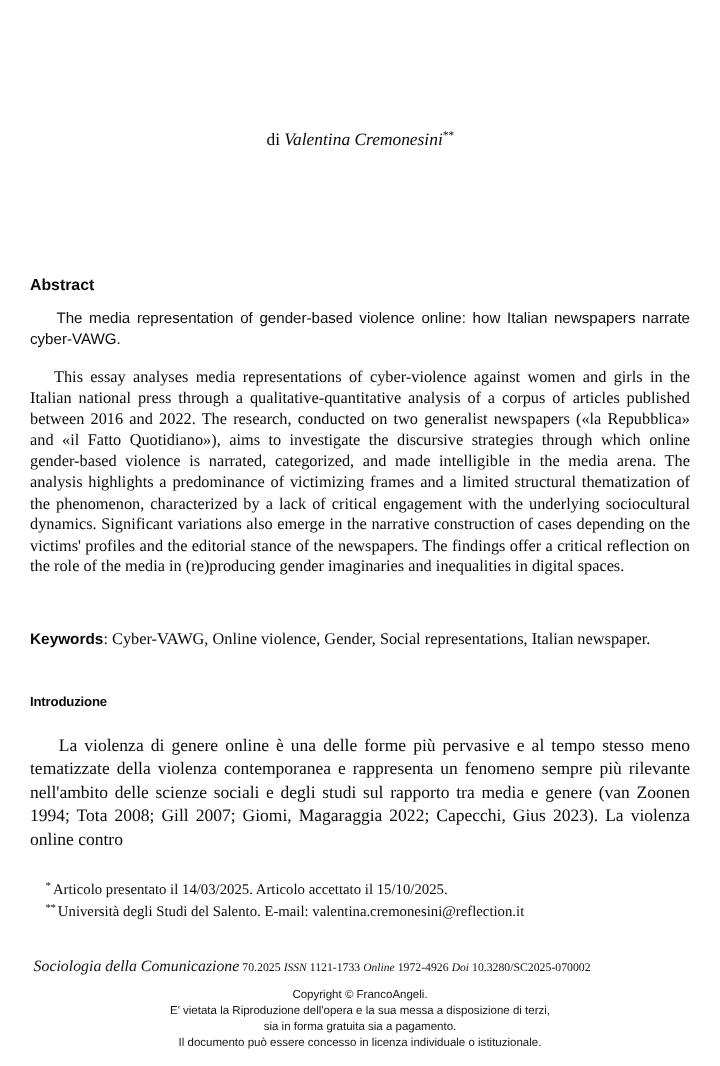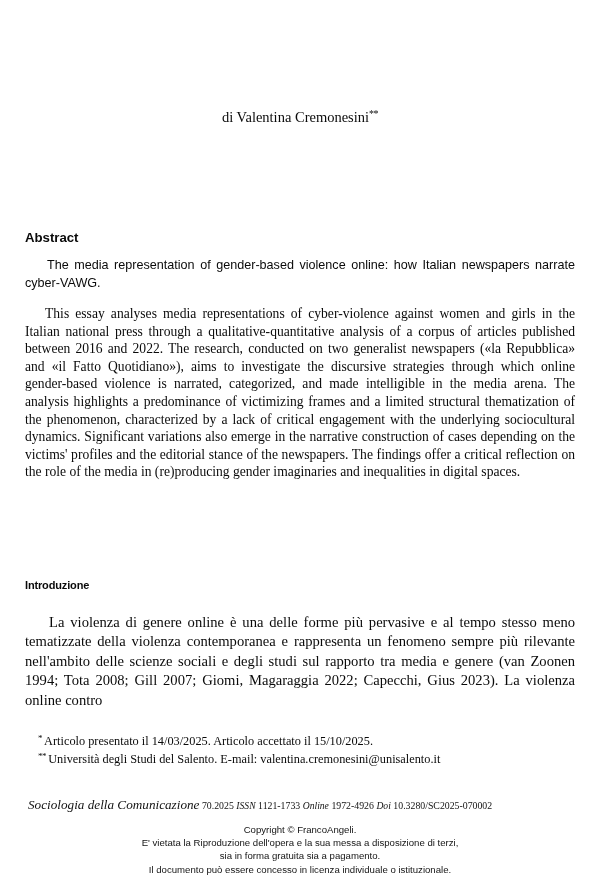--- a/index.html
+++ b/index.html
@@ -50,21 +50,21 @@
     position: absolute;
     left: 28px;
     top: 108px;
     width: 544px;
     text-align: center;
     font-family: "Liberation Serif", "DejaVu Serif", serif;
     font-size: 14.5px;
     line-height: 18px;
   }
   .author-line .di { font-style: normal; }
-  .author-line .name { }
+  .author-line .name { font-style: italic; }
   .author-line sup.star {
     font-size: 10px;
     vertical-align: 5px;
     line-height: 0;
     font-style: normal;
     letter-spacing: -0.5px;
   }
 
   .h-abstract {
     position: absolute;
@@ -214,27 +214,28 @@
 
 <div class="page">
 
 
   <div class="author-line"><span class="di">di</span> <span class="name">Valentina Cremonesini</span><sup class="star">**</sup></div>
 
   <h2 class="h-abstract">Abstract</h2>
   <p class="abstract-en">The media representation of gender-based violence online: how Italian newspapers narrate cyber-VAWG.</p>
   <p class="abstract-body">This essay analyses media representations of cyber-violence against women and girls in the Italian national press through a qualitative-quantitative analysis of a corpus of articles published between 2016 and 2022. The research, conducted on two generalist newspapers («la Repubblica» and «il Fatto Quotidiano»), aims to investigate the discursive strategies through which online gender-based violence is narrated, categorized, and made intelligible in the media arena. The analysis highlights a predominance of victimizing frames and a limited structural thematization of the phenomenon, characterized by a lack of critical engagement with the underlying sociocultural dynamics. Significant variations also emerge in the narrative construction of cases depending on the victims' profiles and the editorial stance of the newspapers. The findings offer a critical reflection on the role of the media in (re)producing gender imaginaries and inequalities in digital spaces.</p>
 
+  <p class="keywords"><span class="kw-label">Keywords</span><span>: </span><span>Cyber-VAWG, Online violence, Gender, Social representations, Italian newspaper.</span></p>
 
   <h2 class="h-intro">Introduzione</h2>
   <p class="intro-body">La violenza di genere online è una delle forme più pervasive e al tempo stesso meno tematizzate della violenza contemporanea e rappresenta un fenomeno sempre più rilevante nell'ambito delle scienze sociali e degli studi sul rapporto tra media e genere (van Zoonen 1994; Tota 2008; Gill 2007; Giomi, Magaraggia 2022; Capecchi, Gius 2023). La violenza online contro</p>
 
   <div class="footnotes">
     <p class="footnote"><sup class="star">*</sup><span>Articolo presentato il 14/03/2025. Articolo accettato il 15/10/2025.</span></p>
-    <p class="footnote"><sup class="star">**</sup><span>Università degli Studi del Salento. E-mail: valentina.cremonesini@unisalento.it</span></p>
+    <p class="footnote"><sup class="star">**</sup><span>Università degli Studi del Salento. E-mail: valentina.cremonesini@reflection.it</span></p>
   </div>
 
   <div class="journal-line"><span class="jtitle">Sociologia della Comunicazione</span> <span class="val">70.2025</span> <span class="lbl">ISSN</span> <span class="val">1121-1733</span> <span class="lbl">Online</span> <span class="val">1972-4926</span> <span class="lbl">Doi</span> <span class="val">10.3280/SC2025-070002</span></div>
 
   <div class="copyright">
     <div>Copyright © FrancoAngeli.</div>
     <div>E' vietata la Riproduzione dell'opera e la sua messa a disposizione di terzi,</div>
     <div>sia in forma gratuita sia a pagamento.</div>
     <div>Il documento può essere concesso in licenza individuale o istituzionale.</div>
   </div>

